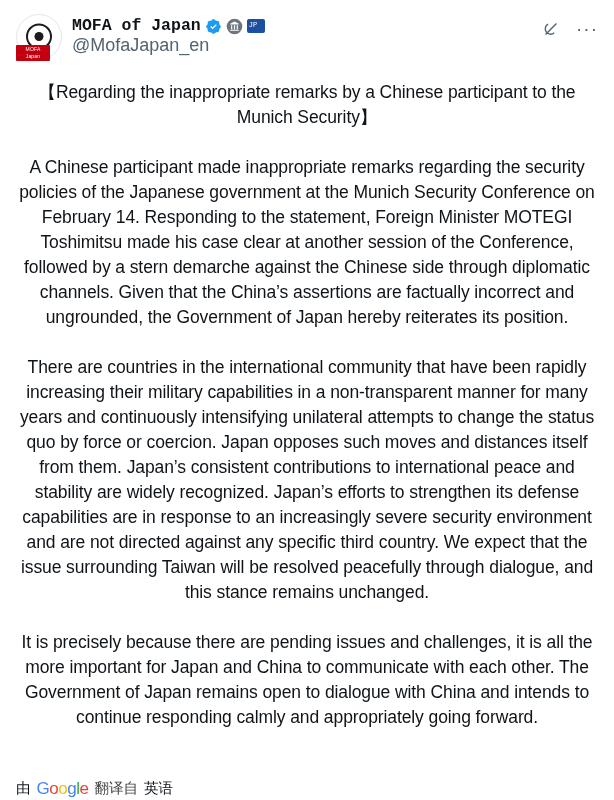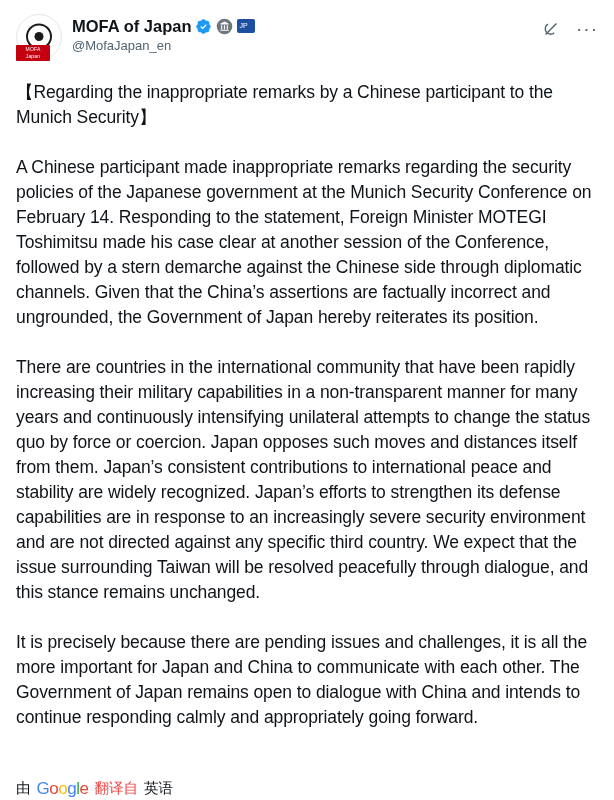--- a/index.html
+++ b/index.html
@@ -81,20 +81,21 @@
     justify-content: center;
     padding-top: 2px;
     flex: 1 1 auto;
     min-width: 0;
   }
   .name-row {
     display: flex;
     align-items: center;
     gap: 4px;
     line-height: 20px;
+    font-family: Liberation Mono, monospace;
   }
   .display-name {
     font-size: 16.5px;
     font-weight: bold;
     color: #0f1419;
     white-space: nowrap;
   }
   .verified {
     width: 17px;
     height: 17px;
@@ -117,21 +118,21 @@
   }
   .flag-badge span {
     position: absolute;
     left: 2px;
     top: 2px;
     font-size: 7px;
     color: #ffffff;
     line-height: 9px;
   }
   .handle {
-    font-size: 13px;
+    font-size: 18px;
     color: #536471;
     line-height: 19px;
   }
   .head-actions {
     display: flex;
     align-items: center;
     gap: 14px;
     padding-top: 4px;
     color: #536471;
   }
@@ -149,20 +150,21 @@
     line-height: 10px;
     letter-spacing: 1px;
     color: #536471;
   }
   .body {
     padding-top: 16px;
     font-size: 17.5px;
     line-height: 25px;
     color: #0f1419;
     letter-spacing: -0.1px;
+    text-align: center;
   }
   .body p { margin: 0 0 25px 0; }
   .body p:last-child { margin-bottom: 8px; }
   .title-line { margin-bottom: 25px; }
   .translate-bar {
     position: absolute;
     left: 16px;
     bottom: 2px;
     display: flex;
     align-items: center;
@@ -175,21 +177,21 @@
   .g-logo {
     font-size: 17px;
     font-weight: normal;
     letter-spacing: -0.5px;
     line-height: 18px;
   }
   .g-b { color: #4285F4; }
   .g-r { color: #EA4335; }
   .g-y { color: #FBBC05; }
   .g-g { color: #34A853; }
-  .tr-text { color: #ef4444; font-size: 14.5px; }
+  .tr-text { color: #404040; font-size: 14.5px; }
   .tr-lang { color: #0f1419; font-size: 14.5px; }
 </style>
 </head>
 <body>
 
 <div class="tweet">
 
   <div class="header">
 
     <div class="avatar-wrap">

